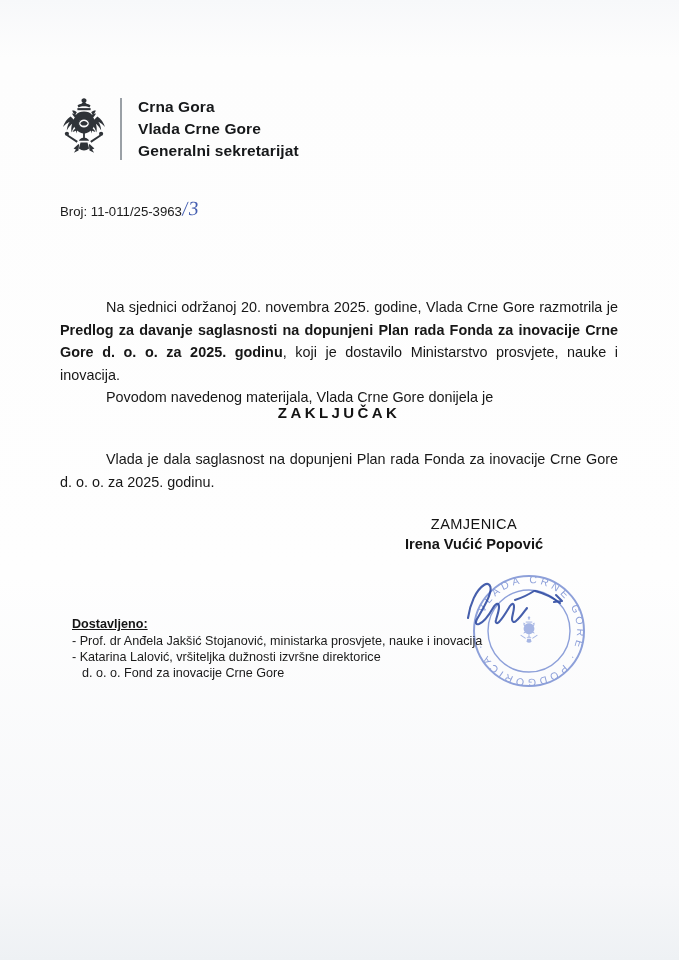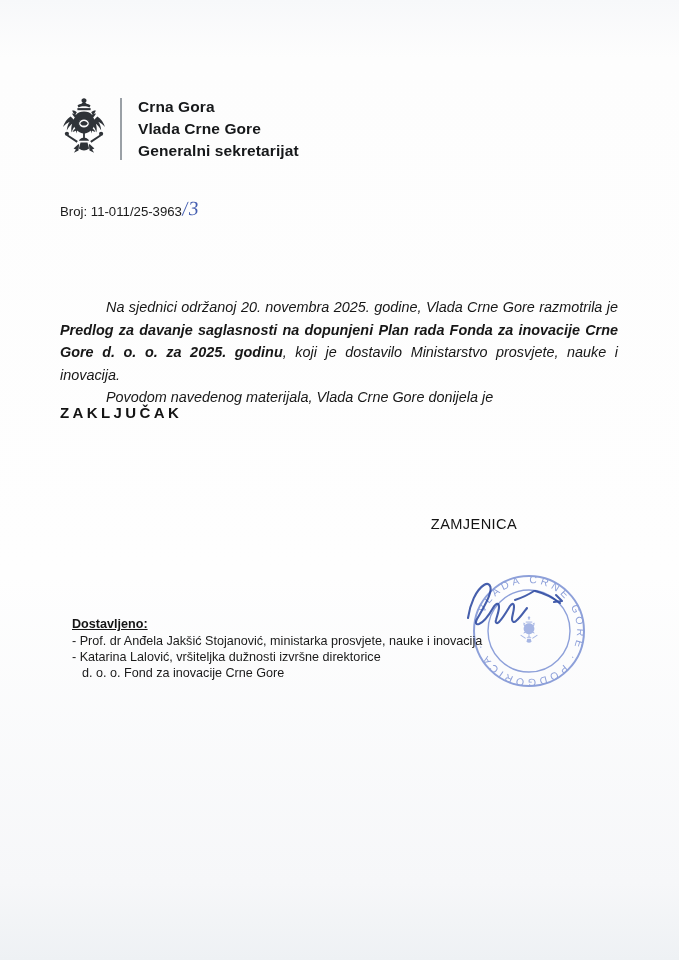--- a/index.html
+++ b/index.html
@@ -102,28 +102,29 @@
     width: 558px;
   }
   .para {
     font-size: 14.4px;
     line-height: 22.6px;
     text-align: justify;
     text-justify: inter-word;
     margin: 0;
     color: #171717;
   }
-  .para.indent { text-indent: 46px; font-style: italic; }
+  .para.indent { text-indent: 46px; }
   .para b { font-weight: bold; }
 
   .zakljucak {
     position: absolute;
     left: 0;
     top: 108px;
     width: 558px;
+    text-align: center;
     font-size: 15px;
     font-weight: bold;
     letter-spacing: 3.4px;
     color: #131313;
   }
   .conclusion {
     position: absolute;
     left: 0;
     top: 152px;
     width: 558px;
@@ -240,24 +241,28 @@
       <span class="hand-suffix">/3</span>
     </span>
   </div>
 
   <div class="body-block">
     <p class="para indent"><span>Na sjednici održanoj 20. novembra 2025. godine, Vlada Crne Gore razmotrila je </span><b>Predlog za davanje saglasnosti na dopunjeni Plan rada Fonda za inovacije Crne Gore d. o. o. za 2025. godinu</b><span>, koji je dostavilo Ministarstvo prosvjete, nauke i inovacija.</span></p>
     <p class="para indent">Povodom navedenog materijala, Vlada Crne Gore donijela je</p>
 
     <div class="zakljucak">ZAKLJUČAK</div>
 
+    <div class="conclusion">
+      <p class="para indent">Vlada je dala saglasnost na dopunjeni Plan rada Fonda za inovacije Crne Gore d. o. o. za 2025. godinu.</p>
+    </div>
   </div>
 
   <div class="signature">
     <div class="sig-role1">ZAMJENICA</div>
+    <div class="sig-name">Irena Vućić Popović</div>
   </div>
 
   <div class="stamp-wrap">
     <span>
       <svg class="stamp-svg" viewBox="0 0 126 126" xmlns="http://www.w3.org/2000/svg">
         <defs>
           <path id="ringpath" d="M63,63 m-48,0 a48,48 0 1,1 96,0 a48,48 0 1,1 -96,0"></path>
         </defs>
         <circle cx="63" cy="63" r="55" fill="none" stroke="#4a68c4" stroke-width="2"></circle>
         <circle cx="63" cy="63" r="41" fill="none" stroke="#4a68c4" stroke-width="1.4"></circle>

